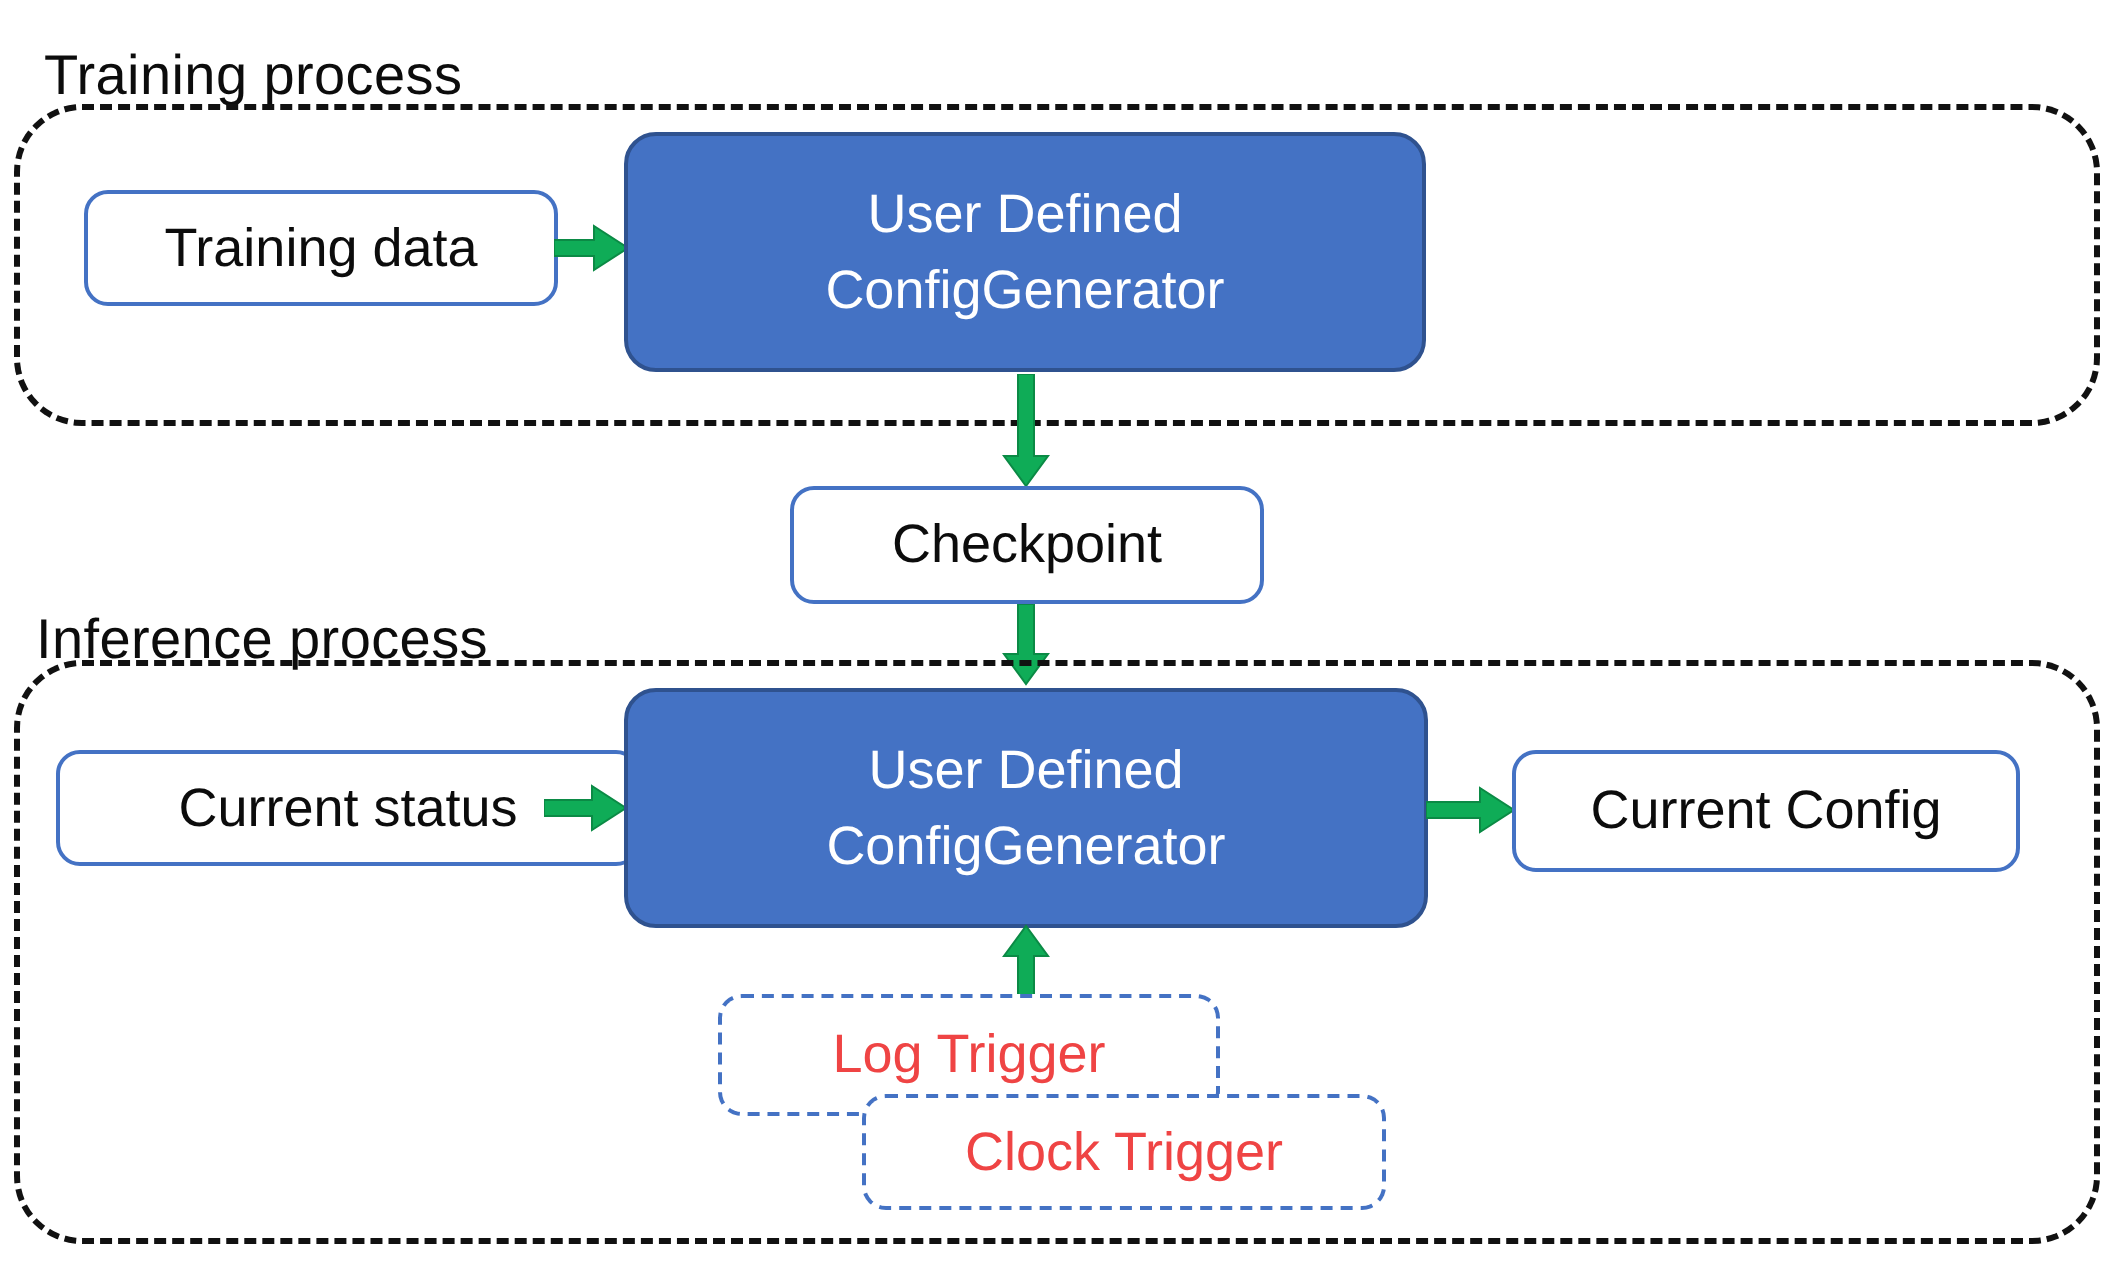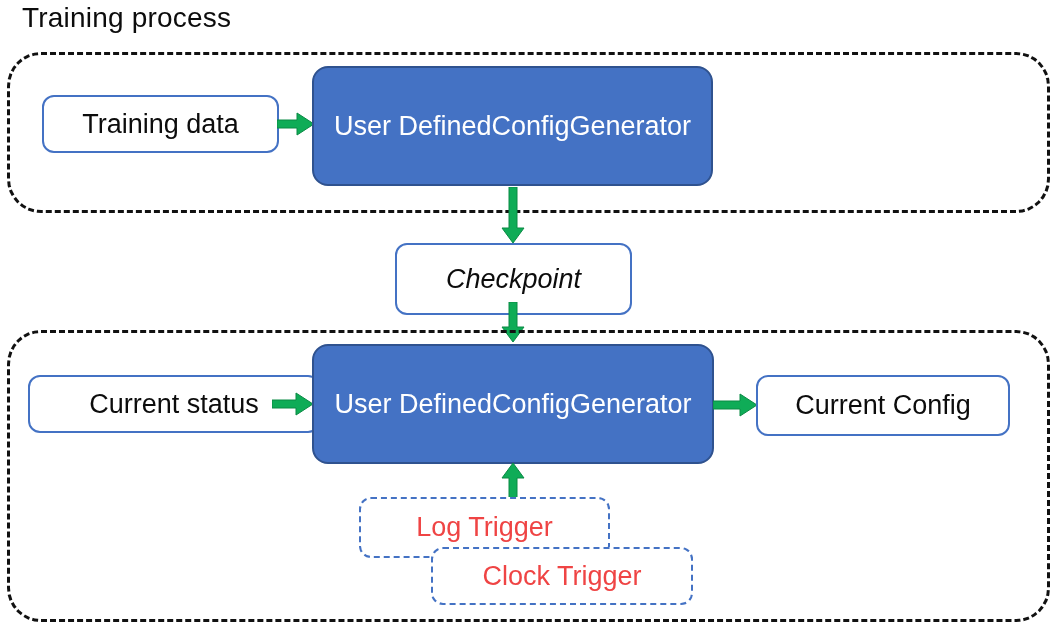--- a/index.html
+++ b/index.html
@@ -9,42 +9,42 @@
     --green-dark:#0B8A45;
     --dash:#111111;
   }
   html,body{margin:0;padding:0;background:#ffffff;}
   body{font-family:"Liberation Sans", sans-serif;}
   .canvas{
     position:relative;width:1057px;height:631px;background:#ffffff;overflow:hidden;
   }
   .abs{position:absolute;}
   .proc-title{
-    font-size:28px;color:#0c0c0c;letter-spacing:0.2px;
+    font-size:28px;color:#0c0c0c;letter-spacing:0.2px;margin-top:20px;
   }
   .dashed-container{
     border:3px dashed var(--dash);
     border-radius:34px;
     box-sizing:border-box;
     background:transparent;
   }
   .io-box{
     background:#ffffff;
     border:2px solid var(--accent);
     border-radius:12px;
     box-sizing:border-box;
     display:flex;align-items:center;justify-content:center;
     font-size:27px;color:#0c0c0c;
   }
   .blue-box{
     background:var(--accent);
     border:2.5px solid var(--accent-dark);
     border-radius:16px;
     box-sizing:border-box;
-    display:flex;align-items:center;justify-content:center;
+    display:flex;flex-direction:column;align-items:center;justify-content:center;
     color:#ffffff;font-size:27px;line-height:38px;text-align:center;
   }
   .trigger-box{
     background:#ffffff;
     border:2px dashed var(--accent);
     border-radius:12px;
     box-sizing:border-box;
     display:flex;align-items:center;justify-content:center;
     font-size:27px;color:#ef4444;
   }
@@ -69,28 +69,29 @@
 
   <div class="abs blue-box" style="left:312px;top:66px;width:401px;height:120px;">
     <span>User Defined</span>
     <span>ConfigGenerator</span>
   </div>
 
   <svg class="abs arrow" style="left:500px;top:187px;" width="27" height="57" viewBox="0 0 27 57">
     <polygon points="9,0 17,0 17,41 24,41 13,56 2,41 9,41"></polygon>
   </svg>
 
-  <div class="abs io-box" style="left:395px;top:243px;width:237px;height:72px;font-style:italic;">
+  <div class="abs io-box" style="left:395px;top:243px;width:237px;height:59px;">
     <span>Checkpoint</span>
   </div>
 
   <svg class="abs arrow" style="left:500px;top:302px;" width="27" height="41" viewBox="0 0 27 41">
     <polygon points="9,0 17,0 17,25 24,25 13,40 2,25 9,25"></polygon>
   </svg>
 
+  <div class="abs proc-title" style="left:18px;top:284px;">Inference process</div>
 
   <div class="abs dashed-container" style="left:7px;top:330px;width:1043px;height:292px;"></div>
 
   <div class="abs io-box" style="left:28px;top:375px;width:292px;height:58px;">
     <span>Current status</span>
   </div>
 
   <svg class="abs arrow" style="left:272px;top:390px;" width="42" height="28" viewBox="0 0 42 28">
     <polygon points="0,10 24,10 24,3 41,14 24,25 24,18 0,18"></polygon>
   </svg>

